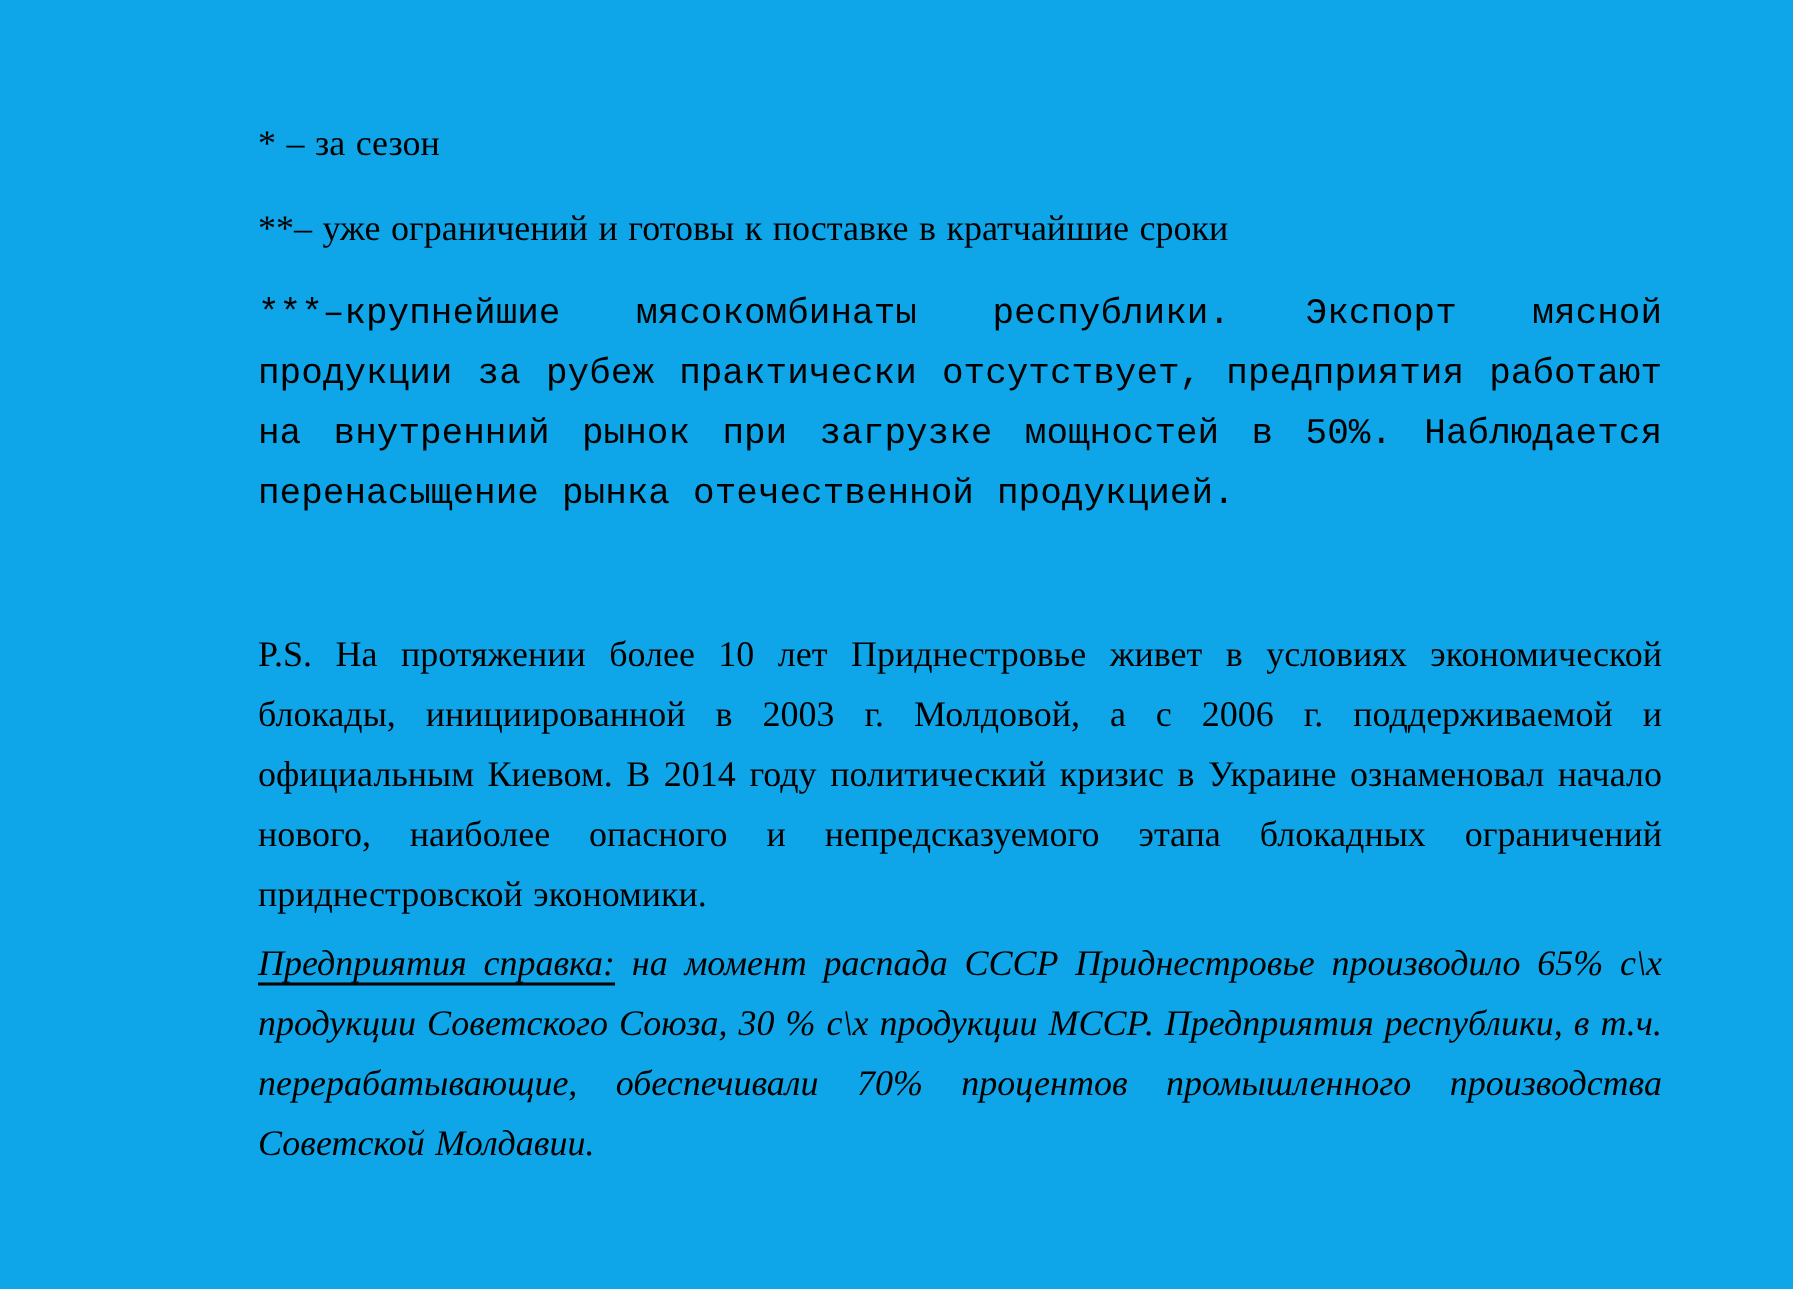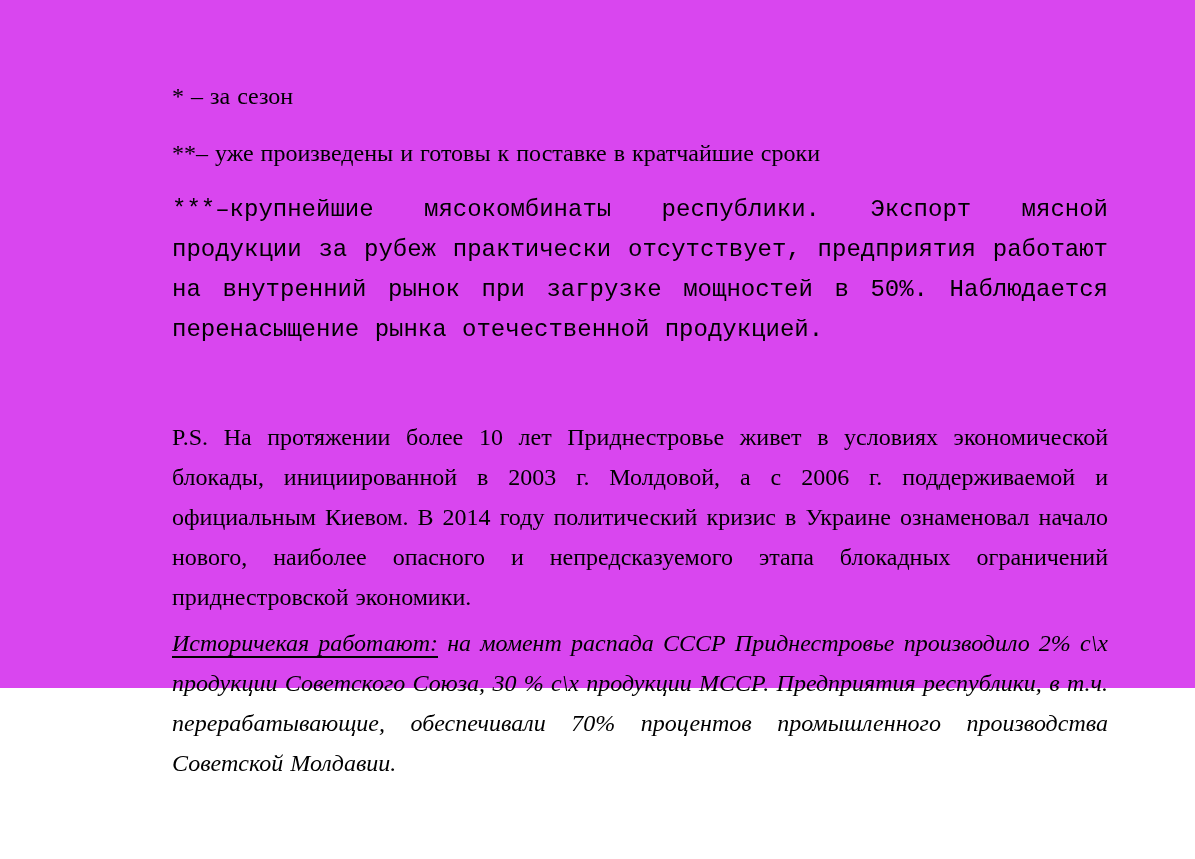--- a/index.html
+++ b/index.html
@@ -14,22 +14,22 @@
     position: relative;
     font-family: "Liberation Serif", "DejaVu Serif", serif;
     color: #000000;
     -webkit-font-smoothing: antialiased;
   }
   .page {
     position: absolute;
     top: 0;
     left: 0;
     width: 1195px;
-    height: 688px;
-    background: #d946ef;
+    height: 859px;
+    background: #0ea5e9;
     box-sizing: border-box;
     padding: 76px 87px 0 172px;
   }
   .doc p {
     margin: 0;
     font-size: 24px;
     line-height: 40px;
     text-align: justify;
     word-spacing: 1px;
   }
@@ -42,21 +42,21 @@
   .hist-para  { margin-top: 6px !important; font-style: italic; }
   .hist-lead  { text-decoration: underline; text-underline-offset: 5px; }
 </style>
 </head>
 <body>
 
 <div class="page">
   <div class="doc">
     <p class="single fn-season">* – за сезон</p>
 
-    <p class="single fn-ready">**– уже произведены и готовы к поставке в кратчайшие сроки</p>
+    <p class="single fn-ready">**– уже ограничений и готовы к поставке в кратчайшие сроки</p>
 
     <p class="fn-meat">***–крупнейшие мясокомбинаты республики. Экспорт мясной продукции за рубеж практически отсутствует, предприятия работают на внутренний рынок при загрузке мощностей в 50%. Наблюдается перенасыщение рынка отечественной продукцией.</p>
 
     <p class="ps-para">P.S. На протяжении более 10 лет Приднестровье живет в условиях экономической блокады, инициированной в 2003 г. Молдовой, а с 2006 г. поддерживаемой и официальным Киевом. В 2014 году политический кризис в Украине ознаменовал начало нового, наиболее опасного и непредсказуемого этапа блокадных ограничений приднестровской экономики.</p>
 
-    <p class="hist-para"><span class="hist-lead">Историчекая работают:</span><span> на момент распада СССР Приднестровье производило 2% с\х продукции Советского Союза, 30 % с\х продукции МССР. Предприятия республики, в т.ч. перерабатывающие, обеспечивали 70% процентов промышленного производства Советской Молдавии.</span></p>
+    <p class="hist-para"><span class="hist-lead">Предприятия справка:</span><span> на момент распада СССР Приднестровье производило 65% с\х продукции Советского Союза, 30 % с\х продукции МССР. Предприятия республики, в т.ч. перерабатывающие, обеспечивали 70% процентов промышленного производства Советской Молдавии.</span></p>
   </div>
 </div>
 
 </body></html>

